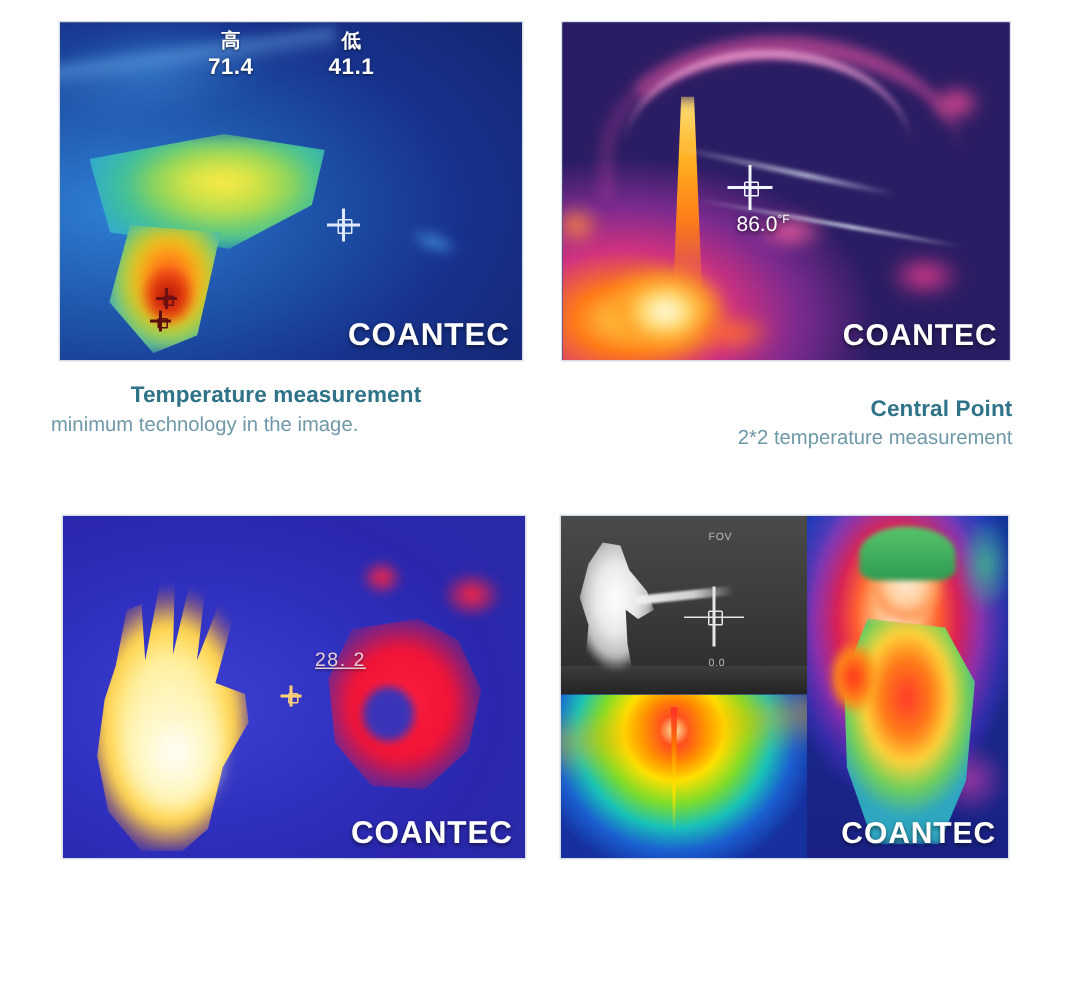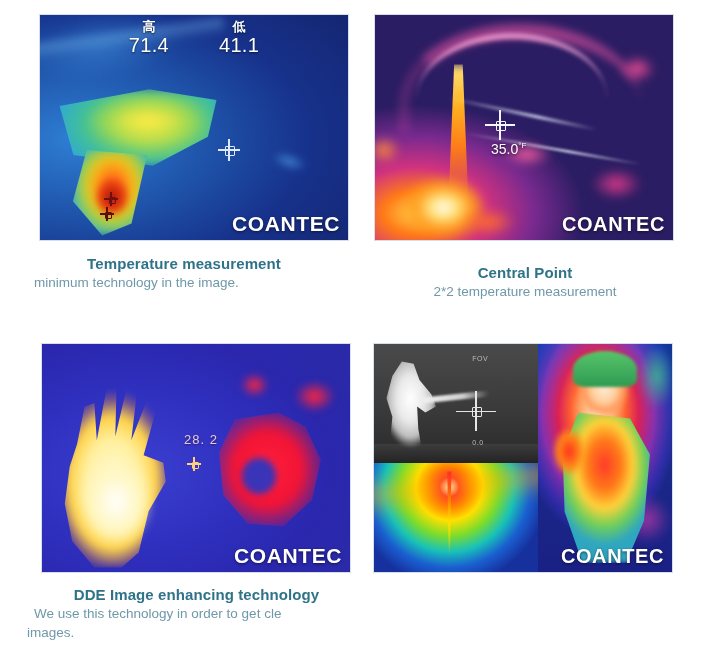--- a/index.html
+++ b/index.html
@@ -36,21 +36,21 @@
   .caption{padding:0;}
   .cap-title{
     font-weight:bold;font-size:15px;line-height:19px;
     color:#2f7389;letter-spacing:.1px;
   }
   .cap-body{
     font-size:13.5px;line-height:19px;color:#6f98a8;
   }
   .c1 .caption{margin:14px 0 0 34px;width:330px;}
   .c1 .cap-title{text-align:center;width:300px;}
-  .c2 .caption{margin:23px 0 0 12px;width:300px;text-align:center;}
+  .c2 .caption{margin:23px 0 0 12px;width:300px;text-align:right;}
   .c3 .caption{margin:13px 0 0 34px;width:340px;}
   .c3 .cap-title{text-align:center;width:325px;}
   .c3 .cap-body{white-space:nowrap;overflow:hidden;width:320px;}
   .c3 .cap-body.l2{white-space:normal;width:320px;margin-left:-7px;}
   .c4 .caption{margin:22px 0 0 12px;width:300px;text-align:center;}
 
   
   .layer{position:absolute;inset:0;}
 
   
@@ -99,21 +99,21 @@
     filter:blur(3px);transform:rotate(18deg);
   }
 
   .hi-lo{
     position:absolute;left:0;top:4px;width:100%;
     display:flex;justify-content:center;gap:50px;
     color:#fff;text-shadow:0 1px 2px rgba(0,0,0,.6);
   }
   .hl-col{text-align:center;}
   .hl-cjk{font-size:13px;line-height:16px;font-weight:bold;}
-  .hl-val{font-size:20px;line-height:20px;font-weight:normal;letter-spacing:.3px;}
+  .hl-val{font-size:15px;line-height:20px;font-weight:bold;letter-spacing:.3px;}
 
   
   .cross{position:absolute;width:22px;height:22px;}
   .cross:before,.cross:after{content:"";position:absolute;background:currentColor;}
   .cross:before{left:50%;top:0;width:1.6px;height:100%;margin-left:-.8px;}
   .cross:after{top:50%;left:0;height:1.6px;width:100%;margin-top:-.8px;}
   .cross i{
     position:absolute;left:50%;top:50%;width:8px;height:8px;margin:-4px 0 0 -4px;
     border:1.6px solid currentColor;border-radius:1px;background:transparent;display:block;
   }
@@ -375,54 +375,49 @@
       <div class="img2-spot img2-s1"></div>
       <div class="img2-spot img2-s2"></div>
       <div class="img2-spot img2-s3"></div>
       <div class="img2-spot img2-s5"></div>
       <div class="img2-rail"></div>
       <div class="img2-rail2"></div>
 
       <div class="cross" style="left:110px;top:95px;color:#f2f6ff;width:30px;height:30px;">
             <i></i>
           </div>
-      <div class="cp-label" style="left:116px;top:126px;"><span>35.0</span><sup>°F</sup></div>
+      <div class="cp-label" style="left:116px;top:126px;"><span>86.0</span><sup>°F</sup></div>
 
       <div class="brand sm">COANTEC</div>
     </div>
 
     <div class="caption">
       <div class="cap-title">Central Point</div>
       <div class="cap-body">2*2 temperature measurement</div>
     </div>
   </div>
 
   <div class="card c3">
     <div class="thumb">
       <div class="layer img3-bg"></div>
       <div class="img3-red3"></div>
       <div class="img3-red2"></div>
       <div class="img3-red"></div>
       <div class="img3-hole"></div>
       <div class="img3-hand"></div>
       <div class="img3-palm"></div>
 
-      <div class="img3-label" style="left:142px;top:88px;">28. 2</div>
+      <div class="img3-label" style="left:168px;top:88px;text-decoration:underline;">28. 2</div>
       <div class="cross small" style="left:145px;top:113px;color:#ffd27a;">
             <i></i>
           </div>
 
       <div class="brand">COANTEC</div>
     </div>
 
-    <div class="caption">
-      <div class="cap-title">DDE Image enhancing technology</div>
-      <div class="cap-body">We use this technology in order to get cle</div>
-      <div class="cap-body l2">images.</div>
-    </div>
   </div>
 
   <div class="card c4">
     <div class="thumb">
       <div class="layer img4-bg"></div>
 
       <div class="q-grey">
         <div class="gfloor"></div>
         <div class="gperson"></div>
         <div class="grifle"></div>

